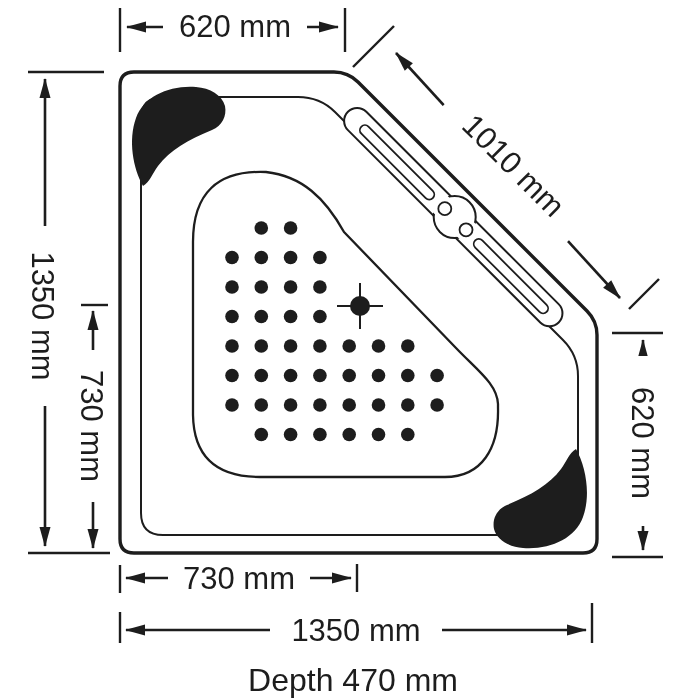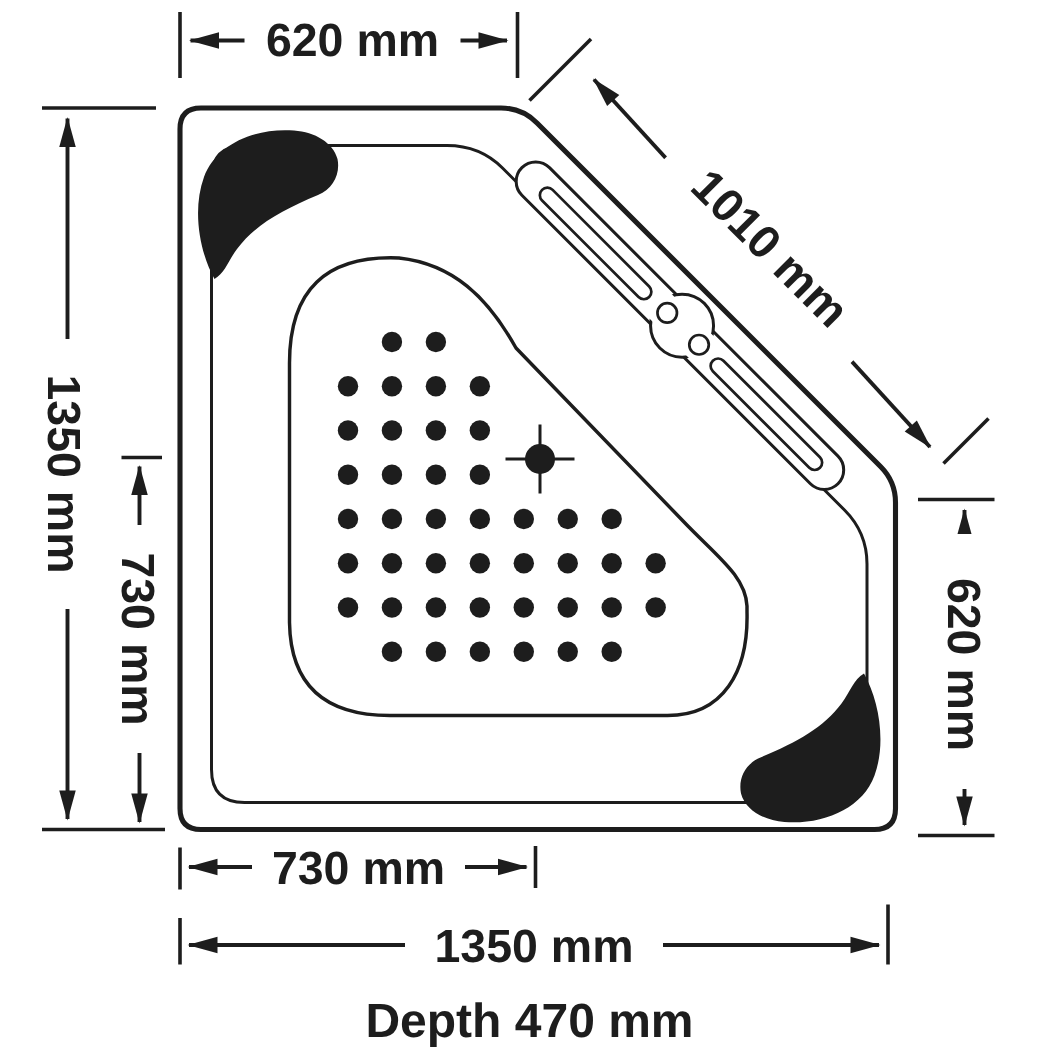--- a/index.html
+++ b/index.html
@@ -8,21 +8,20 @@
     background: #ffffff;
     width: 700px;
     height: 700px;
     overflow: hidden;
   }
   #stage {
     position: relative;
     width: 700px;
     height: 700px;
     background: var(--paper, #ffffff);
-    font-weight: bold;
   }
   svg { display: block; }
   .ink-stroke { stroke: var(--ink, #1d1d1d); fill: none; }
   .ink-fill   { fill: var(--ink, #1d1d1d); stroke: none; }
   .white-fill { fill: #ffffff; stroke: none; }
   .outline-outer { stroke-width: 3.4; stroke-linejoin: round; }
   .outline-inner { stroke-width: 2; stroke-linejoin: round; }
   .basin-line    { stroke-width: 2.3; stroke-linejoin: round; }
   .deck-line     { stroke-width: 2; fill: #ffffff; stroke: var(--ink, #1d1d1d); }
   .deck-thin     { stroke-width: 1.8; fill: #ffffff; stroke: var(--ink, #1d1d1d); }

